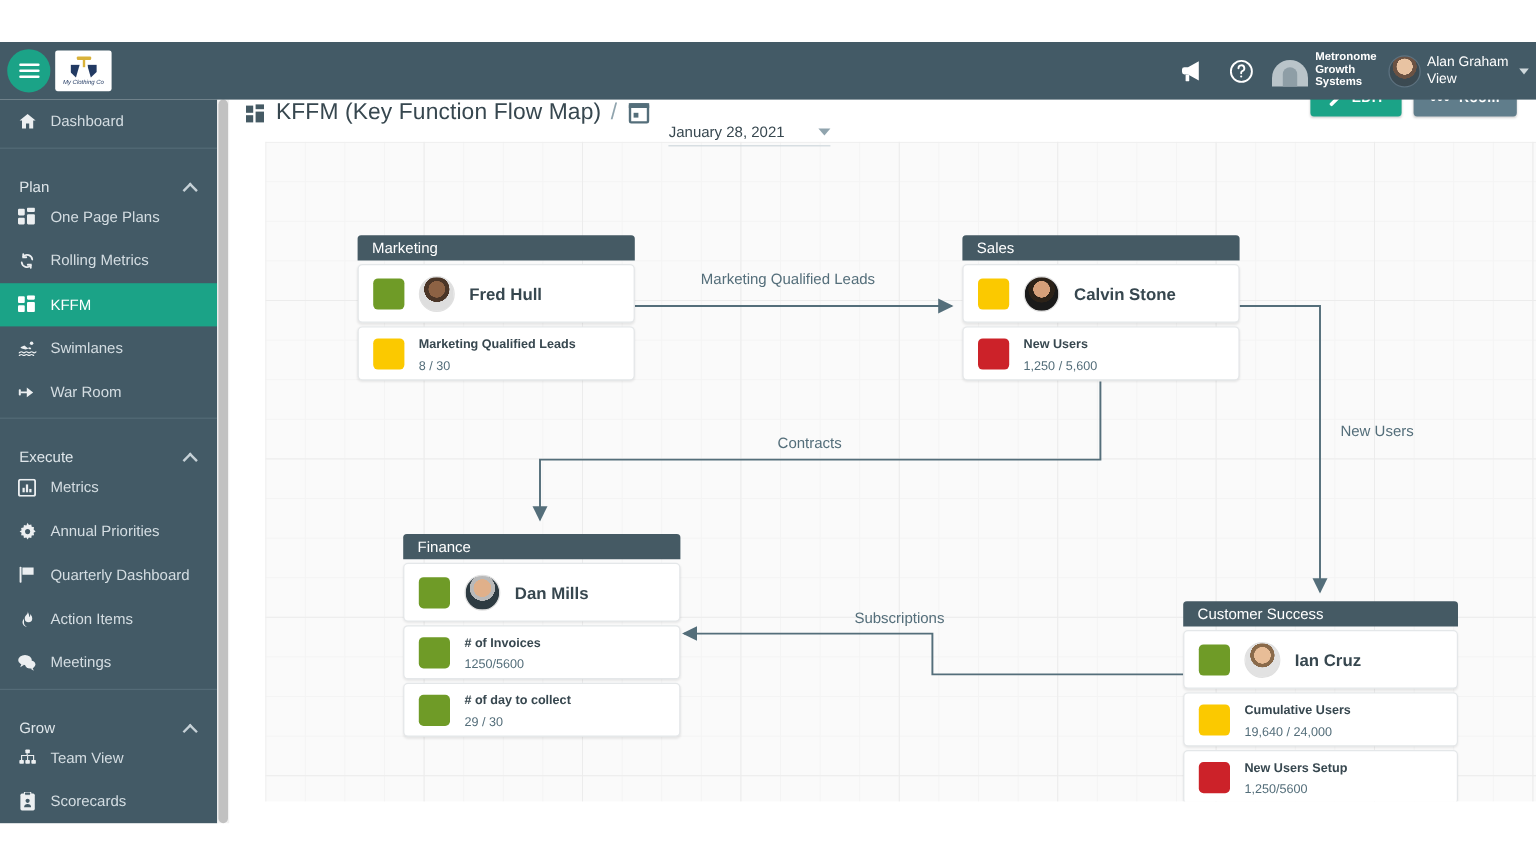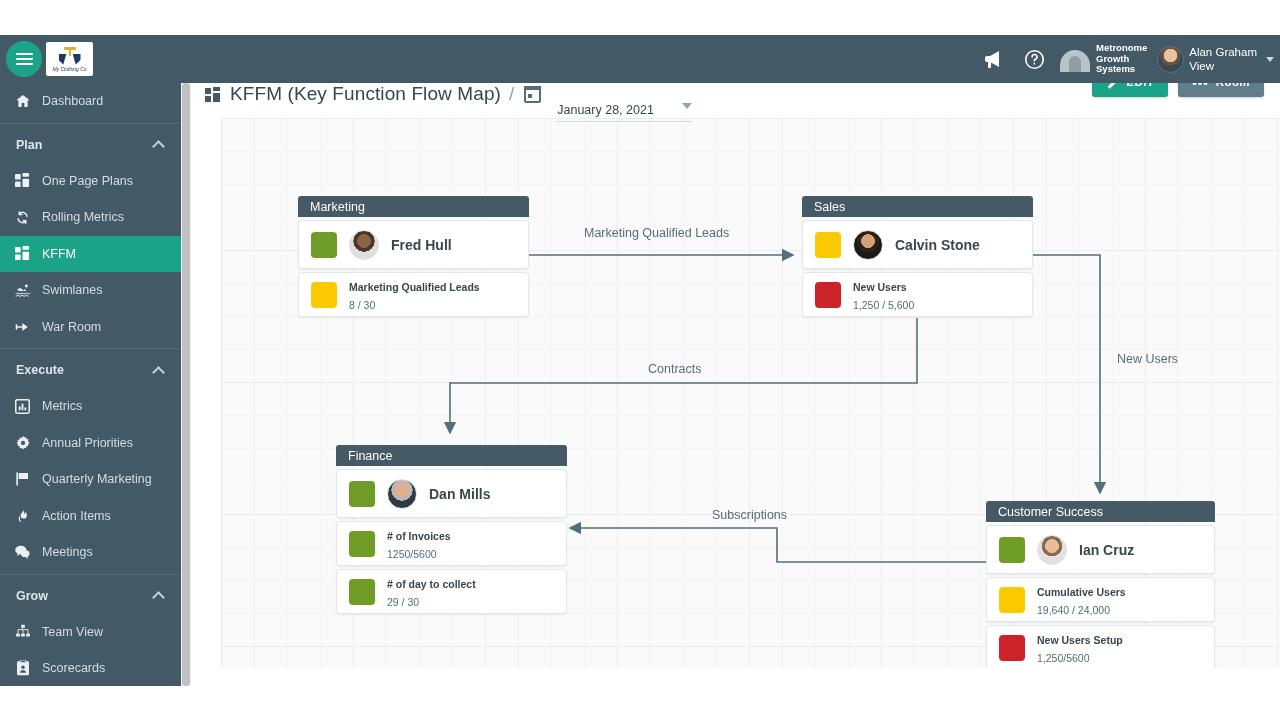--- a/index.html
+++ b/index.html
@@ -71,22 +71,22 @@
   }
   .nav-item {
     display:flex; align-items:center; height:36.5px; padding-left:14px; gap:11px;
     color:#d4dde2; font-size:12.5px; cursor:pointer;
   }
   .nav-item.sub { }
   .nav-item.active { background:#1ba387; color:#fff; }
   .nav-item .ico { width:17px; height:17px; display:flex; align-items:center; justify-content:center; flex:0 0 17px;}
   .nav-sep { height:1px; background:#546b77; margin: 3px 0; }
   .nav-group {
-    display:flex; align-items:center; justify-content:space-between;
-    height:36px; padding: 0 18px 0 16px; color:#dfe6ea; font-size:12.5px; cursor:pointer;font-weight:bold;
+    display:flex; align-items:flex-end; justify-content:space-between;
+    height:36px; padding: 0 18px 0 16px; color:#dfe6ea; font-size:12.5px; cursor:pointer;
   }
   .chev-up { width:9px;height:9px;border-left:2px solid #c6d1d7;border-top:2px solid #c6d1d7;transform:rotate(45deg); margin-top:4px;}
 
   
   .sb-scroll {
     position:absolute; left:181px; top:83px; width:10px; height:603px;
     background:#f1f1f1; z-index:35;
   }
   .sb-scroll .thumb { position:absolute; left:1px; top:0; width:8px; height:603px; background:#c1c1c1; border-radius:4px;}
 
@@ -101,21 +101,21 @@
   .ph-icon i:nth-child(1){ left:0; top:1px; width:6px;height:6px;}
   .ph-icon i:nth-child(2){ left:8px; top:0; width:7px;height:4px;}
   .ph-icon i:nth-child(3){ left:0; top:9px; width:6px;height:6px;}
   .ph-icon i:nth-child(4){ left:8px; top:6px; width:7px;height:9px;}
   .ph-title { font-size:19px; color:#37474f; letter-spacing:0.1px;}
   .ph-slash { font-size:19px; color:#90a4ae; margin:0 10px 0 8px;}
   .cal-ico { width:17px;height:17px;border:2px solid #546e7a; border-radius:2px; position:relative; margin-right:16px;}
   .cal-ico:before{content:'';position:absolute;left:-2px;top:-2px;width:17px;height:4px;background:#546e7a;}
   .cal-ico:after{content:'';position:absolute;left:2px;top:6px;width:4px;height:4px;background:#546e7a;}
   .date-sel {
-    display:flex; align-items:flex-start; justify-content:space-between;
+    display:flex; align-items:center; justify-content:space-between;
     width:135px; border-bottom:1px solid #cfd8dc; padding-bottom:4px; cursor:pointer;margin-top:36px;
   }
   .date-sel span { font-size:12.5px; color:#37474f;}
   .date-sel .dc { width:0;height:0;border-left:5px solid transparent;border-right:5px solid transparent;border-top:6px solid #90a4ae;}
   .head-actions { position:absolute; right:16px; top:67px; display:flex; gap:10px; z-index:25;}
   .btn {
     height:30px; display:flex; align-items:center; justify-content:center; gap:7px;
     padding: 0 14px; border-radius:3px; font-size:11.5px; color:#fff; font-weight:600;
     letter-spacing:0.4px; cursor:pointer; box-shadow: 0 1px 2px rgba(0,0,0,0.18);
   }
@@ -323,21 +323,21 @@
       </span>
       <span>Annual Priorities</span>
     </div>
     <div class="nav-item sub">
       <span class="ico">
         <svg width="16" height="16" viewBox="0 0 24 24" fill="#eceff1">
             <rect x="2" y="2" width="2.4" height="20" rx="1"></rect>
             <path d="M5.5 3h14v9h-14z"></path>
           </svg>
       </span>
-      <span>Quarterly Marketing</span>
+      <span>Quarterly Dashboard</span>
     </div>
     <div class="nav-item sub">
       <span class="ico">
         <svg width="15" height="16" viewBox="0 0 24 24" fill="#eceff1">
             <path d="M13 1c1 5-4 5-4 10a5 5 0 0 0 10 0c0-4-3-6-3-6s1 3-1 4c0-4-2-6-2-8z"></path>
             <path d="M8 11c-1 1.6-2 3-2 5a6 6 0 0 0 6 6 6 6 0 0 1-4-6c0-2 0-3.4 0-5z"></path>
           </svg>
       </span>
       <span>Action Items</span>
     </div>

